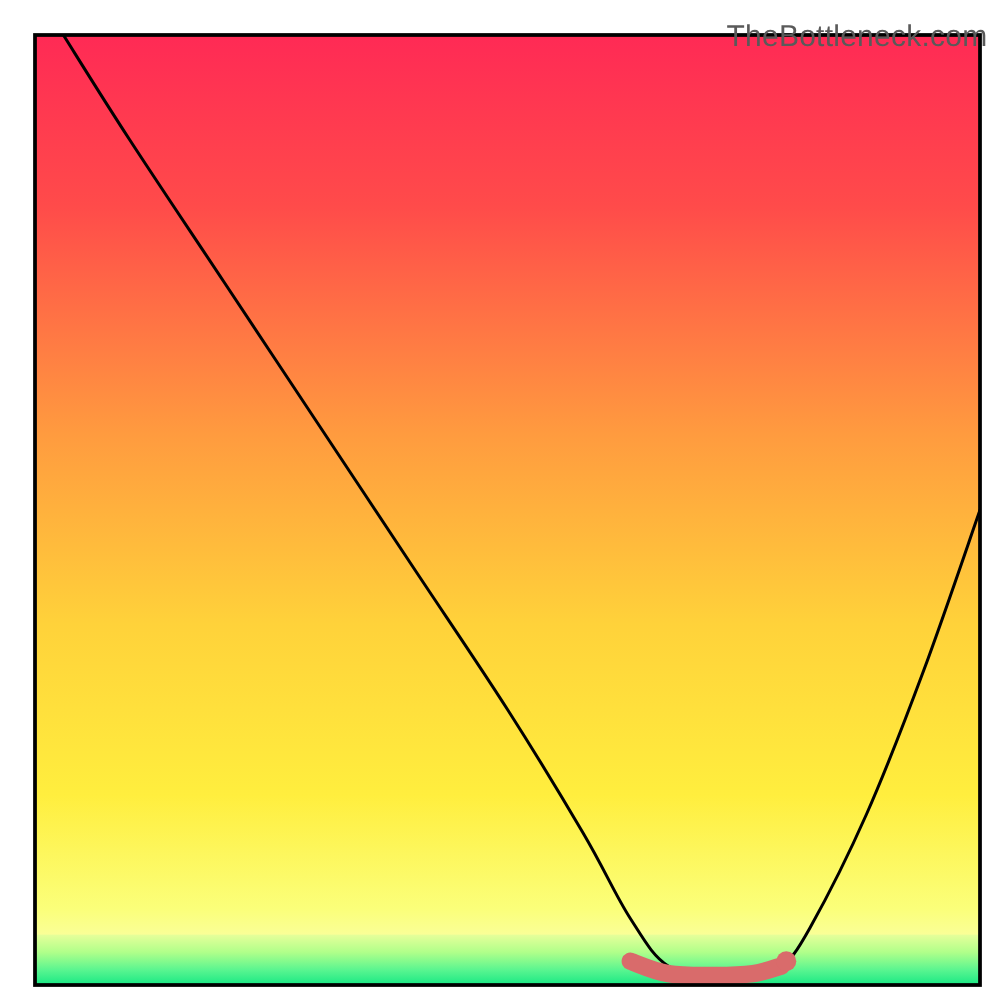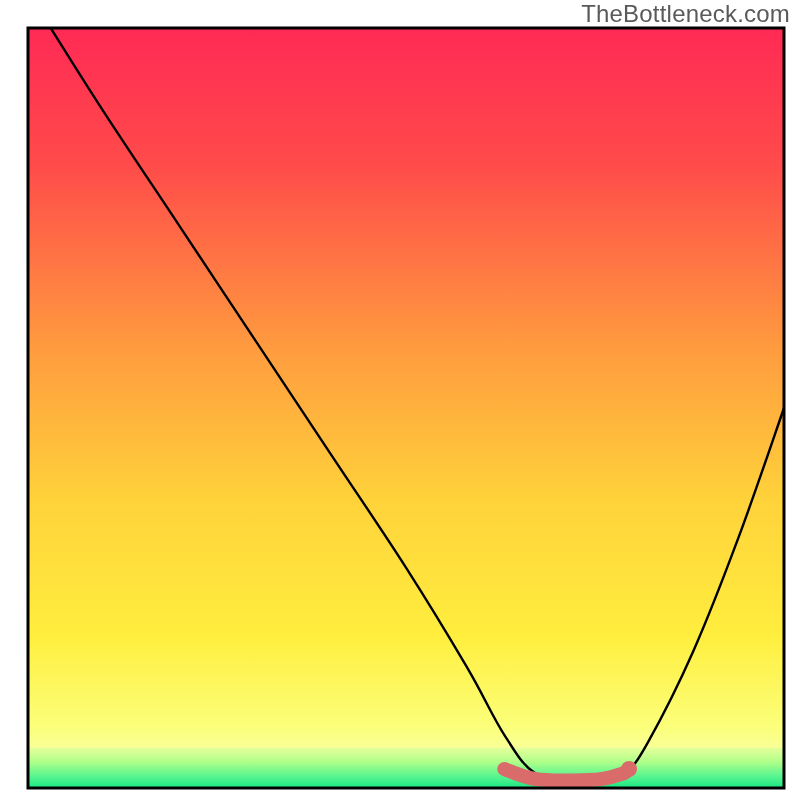--- a/index.html
+++ b/index.html
@@ -10,21 +10,21 @@
     background: #ffffff;
     overflow: hidden;
   }
   .stage {
     position: relative;
     width: 800px;
     height: 800px;
   }
   .watermark {
     position: absolute;
-    top: 0;
+    top: 16px;
     right: 10px;
     font-family: Arial, Helvetica, sans-serif;
     font-size: 24px;
     font-weight: 500;
     color: #5a5a5a;
     letter-spacing: 0.2px;
     z-index: 50;
     white-space: nowrap;
   }
   svg.chart {

